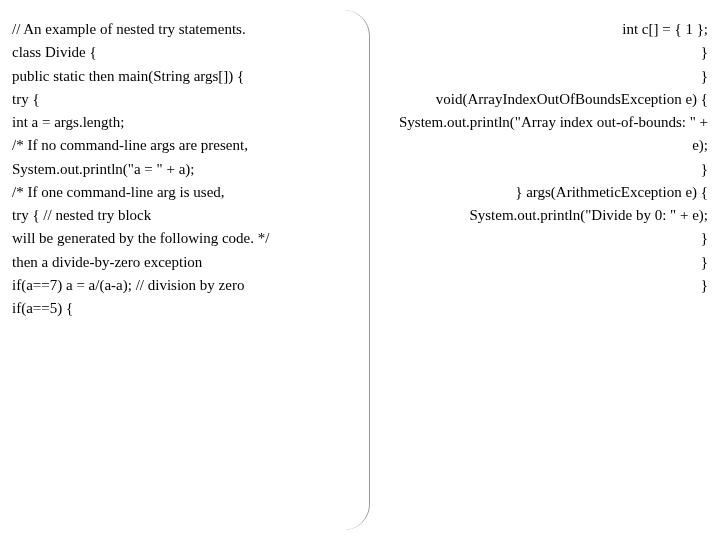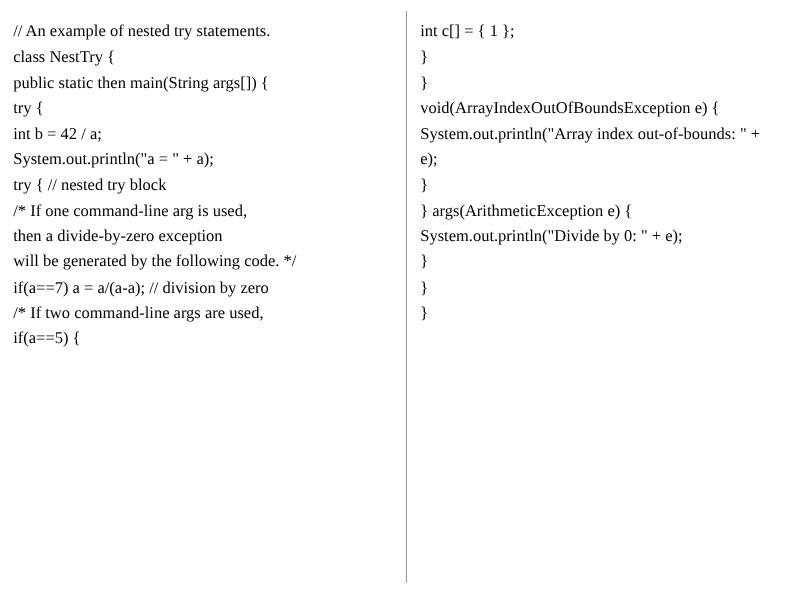--- a/index.html
+++ b/index.html
@@ -1,18 +1,19 @@
 <!DOCTYPE html>
 <html><head>
   <meta charset="utf-8">
   <style>
     * {
       margin: 0;
       padding: 0;
       box-sizing: border-box;
+      border-radius: 26px;
     }
 
     body {
       background: #ffffff;
       font-family: 'Times New Roman', Times, serif;
       font-size: 15px;
       color: #000000;
       width: 720px;
       height: 540px;
       overflow: hidden;
@@ -29,45 +30,46 @@
       width: 370px;
       padding: 8px 12px;
       border-right: 1px solid #999;
       line-height: 1.55;
     }
 
     .right-panel {
       width: 350px;
       padding: 8px 12px;
       line-height: 1.55;
+      text-align: right;
     }
 
     .code-line {
       display: block;
       white-space: pre-wrap;
       word-break: break-word;
     }
   </style>
 </head>
 <body>
 
 <div class="container">
   <div class="left-panel">
     <span class="code-line">// An example of nested try statements.</span>
-    <span class="code-line">class NestTry {</span>
+    <span class="code-line">class Divide {</span>
     <span class="code-line">public static then main(String args[]) {</span>
     <span class="code-line">try {</span>
-    <span class="code-line">int b = 42 / a;</span>
+    <span class="code-line">int a = args.length;</span>
+    <span class="code-line">/* If no command-line args are present,</span>
     <span class="code-line">System.out.println("a = " + a);</span>
+    <span class="code-line">/* If one command-line arg is used,</span>
     <span class="code-line">try { // nested try block</span>
-    <span class="code-line">/* If one command-line arg is used,</span>
+    <span class="code-line">will be generated by the following code. */</span>
     <span class="code-line">then a divide-by-zero exception</span>
-    <span class="code-line">will be generated by the following code. */</span>
     <span class="code-line">if(a==7) a = a/(a-a); // division by zero</span>
-    <span class="code-line">/* If two command-line args are used,</span>
     <span class="code-line">if(a==5) {</span>
   </div>
   <div class="right-panel">
     <span class="code-line">int c[] = { 1 };</span>
     <span class="code-line">}</span>
     <span class="code-line">}</span>
     <span class="code-line">void(ArrayIndexOutOfBoundsException e) {</span>
     <span class="code-line">System.out.println("Array index out-of-bounds: " + e);</span>
     <span class="code-line">}</span>
     <span class="code-line">} args(ArithmeticException e) {</span>

